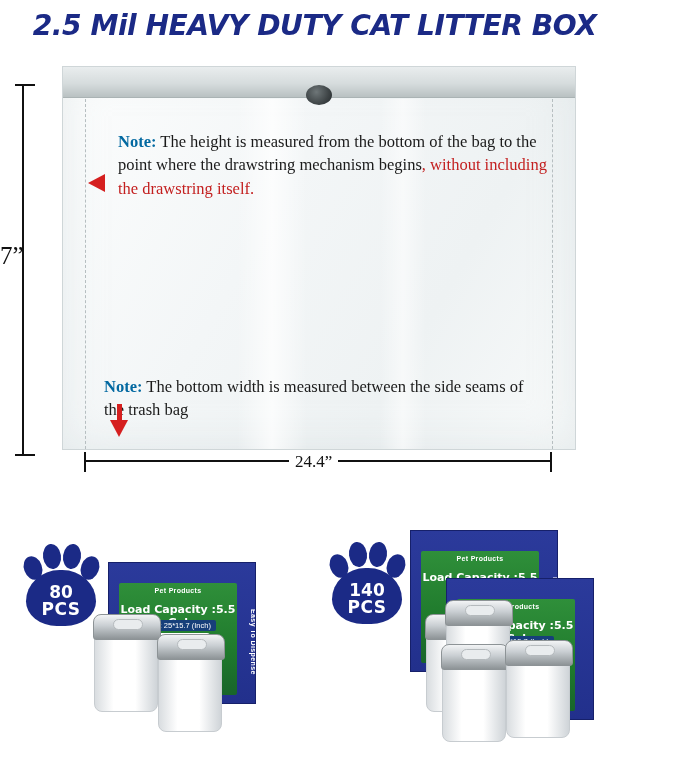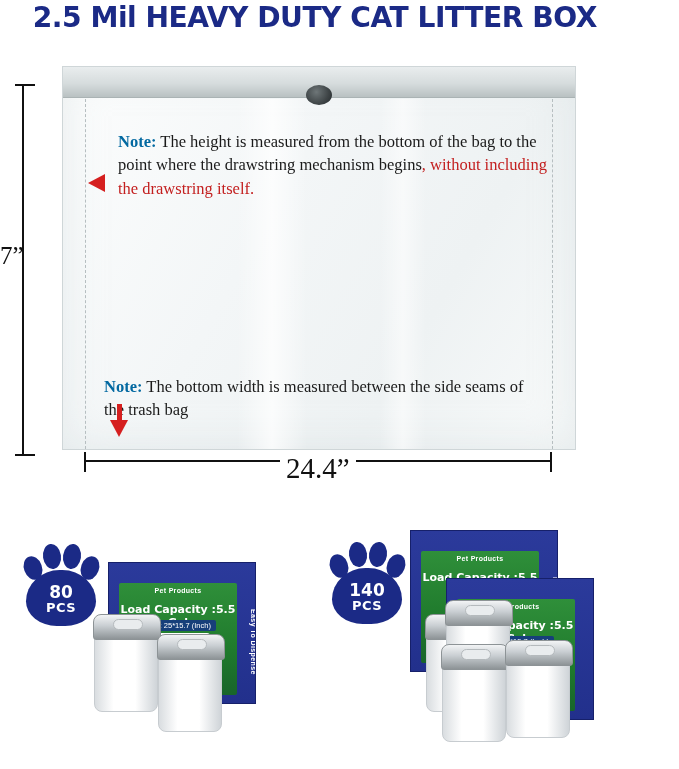--- a/index.html
+++ b/index.html
@@ -16,22 +16,23 @@
   }
 
   
   .title-bar {
     position: absolute;
     top: 0;
     left: 0;
     width: 629px;
     height: 42px;
     display: flex;
-    align-items: flex-start;
+    align-items: flex-end;
     justify-content: center;
+    font-style: italic;
   }
   .title-text {
     font-family: "DejaVu Sans", sans-serif;
     font-weight: bold;
     font-size: 29px;
     letter-spacing: -0.5px;
     color: #1b2a86;
     white-space: nowrap;
     transform: scaleX(0.97);
   }
@@ -175,24 +176,24 @@
     top: -10px;
     width: 0;
     height: 20px;
     border-left: 2px solid #111;
   }
   .dim-h::before { left: 0; }
   .dim-h::after { right: 0; }
 
   .dim-h-label {
     position: absolute;
-    left: 280px;
+    left: 289px;
     top: 400px;
     font-family: "Liberation Serif", serif;
-    font-size: 29px;
+    font-size: 17px;
     color: #111;
     background: #fff;
     padding: 0 6px;
   }
 
   
   .arrow-left {
     position: absolute;
     left: 88px;
     top: 122px;
@@ -269,21 +270,21 @@
     text-align: center;
     color: #ffffff;
     font-family: "DejaVu Sans", sans-serif;
     font-weight: bold;
     font-size: 17px;
     line-height: 1.0;
     z-index: 3;
   }
   .paw-count .pcs {
     display: block;
-    font-size: 13px;
+    font-size: 17px;
     letter-spacing: 0.5px;
   }
 
   
   .box {
     position: absolute;
     width: 146px;
     height: 140px;
     background: linear-gradient(180deg, #2b3a9b 0%, #22308c 100%);
     border: 1px solid #16206a;

